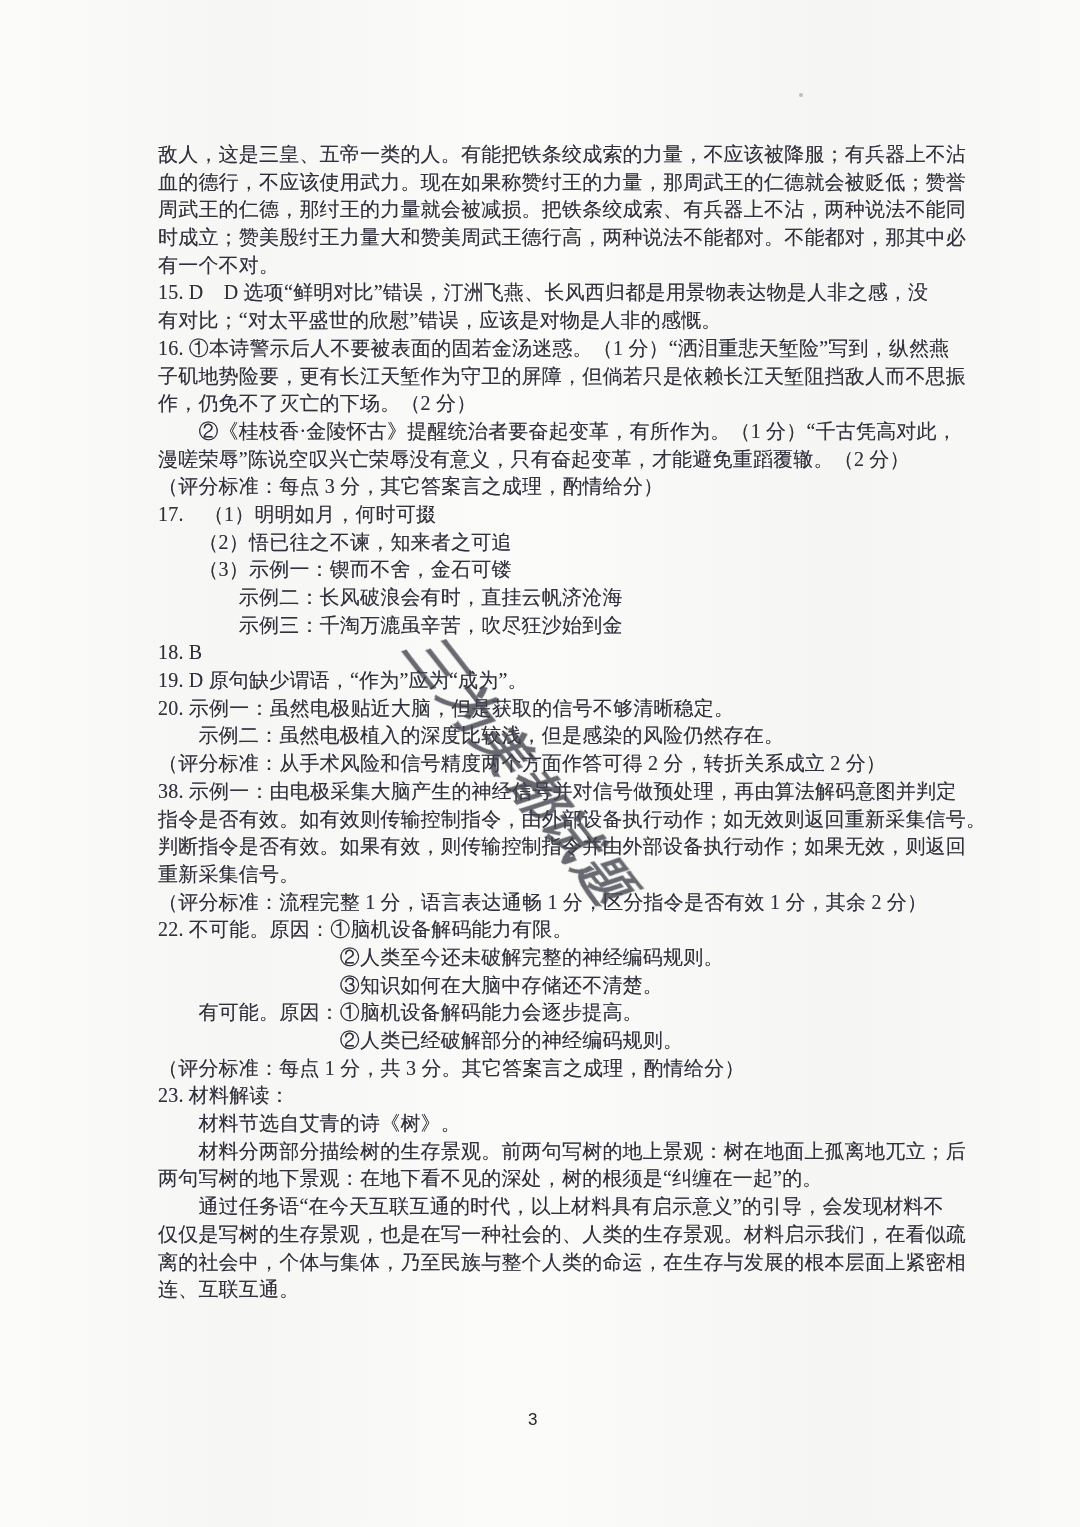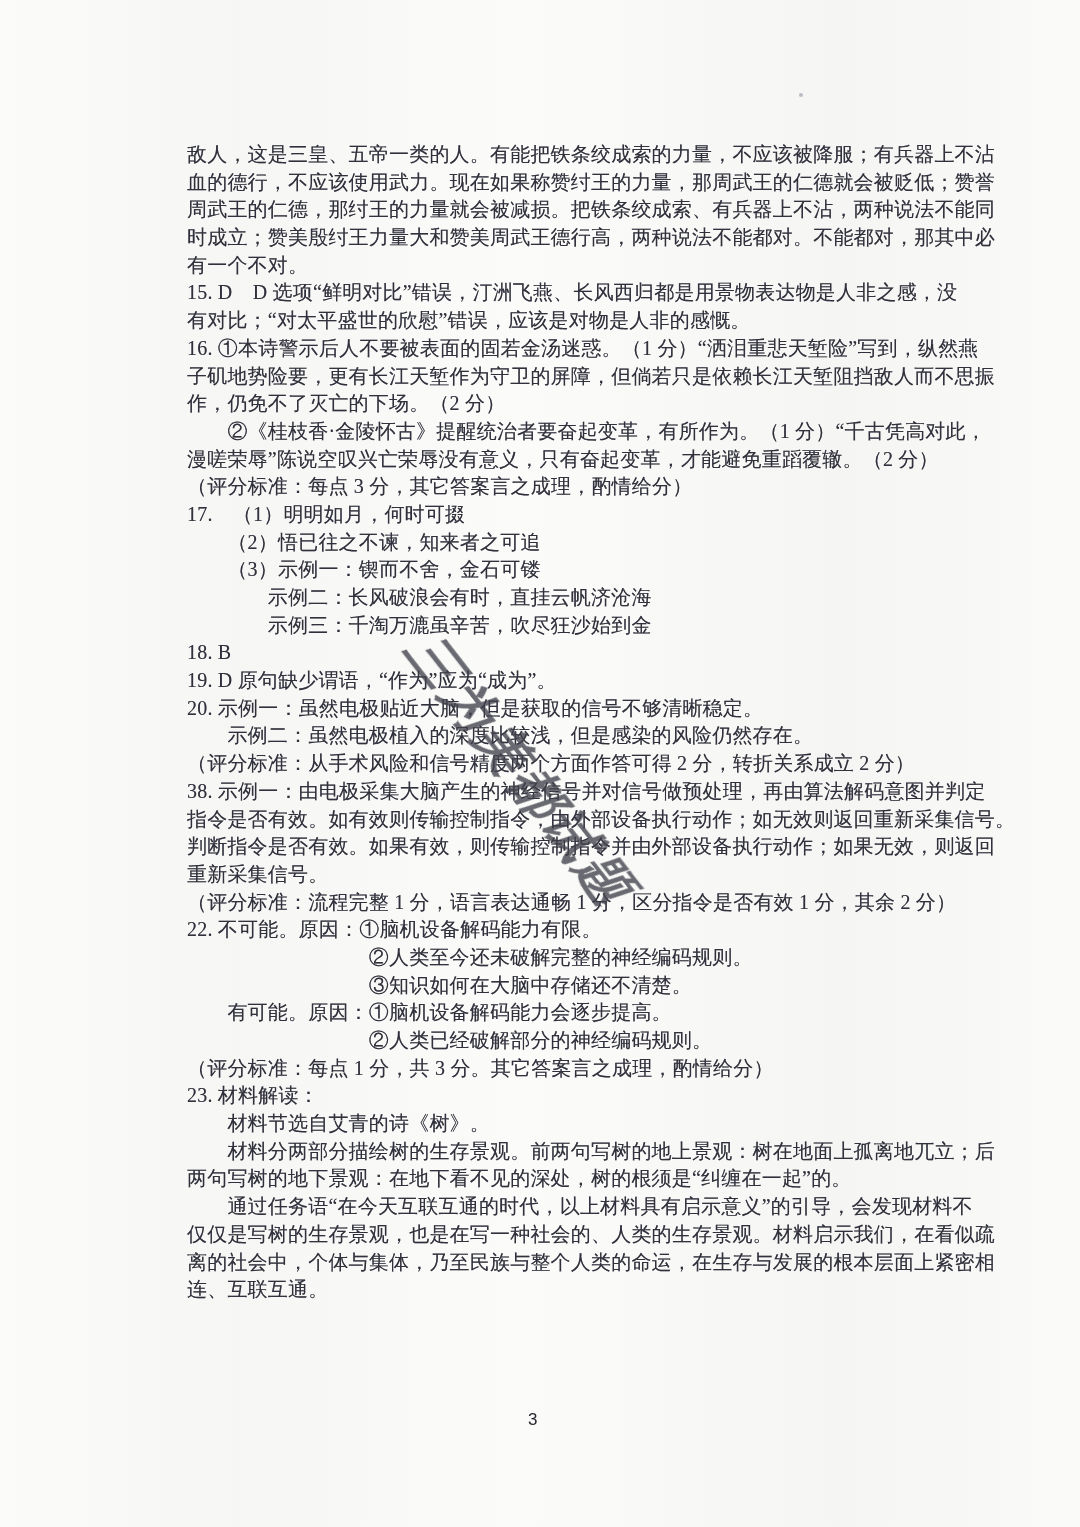--- a/index.html
+++ b/index.html
@@ -11,21 +11,21 @@
   .page{
     position:absolute;inset:0;
     background:linear-gradient(90deg,#fbfbf9 0%,#f6f6f4 22%,#fbfbf9 48%,#f5f5f3 78%,#fafaf8 100%);
   }
   .doc{
     position:absolute;left:158px;top:141px;width:800px;
     color:#31313d;font-size:20px;
     text-shadow:0 0 0.5px rgba(49,49,61,0.45);
   }
   .line{
-    height:27.7px;line-height:27.7px;white-space:pre;letter-spacing:0.2px;margin-left:29px;
+    height:27.7px;line-height:27.7px;white-space:pre;letter-spacing:0.2px;
   }
   .u{
     text-underline-offset:4px;
     text-decoration-thickness:1.5px;
   }
   .watermark{
     position:absolute;left:448px;top:622px;
     transform-origin:0 0;
     transform:rotate(52deg) skewX(-6deg);
     font-size:52px;font-weight:bold;font-style:italic;

